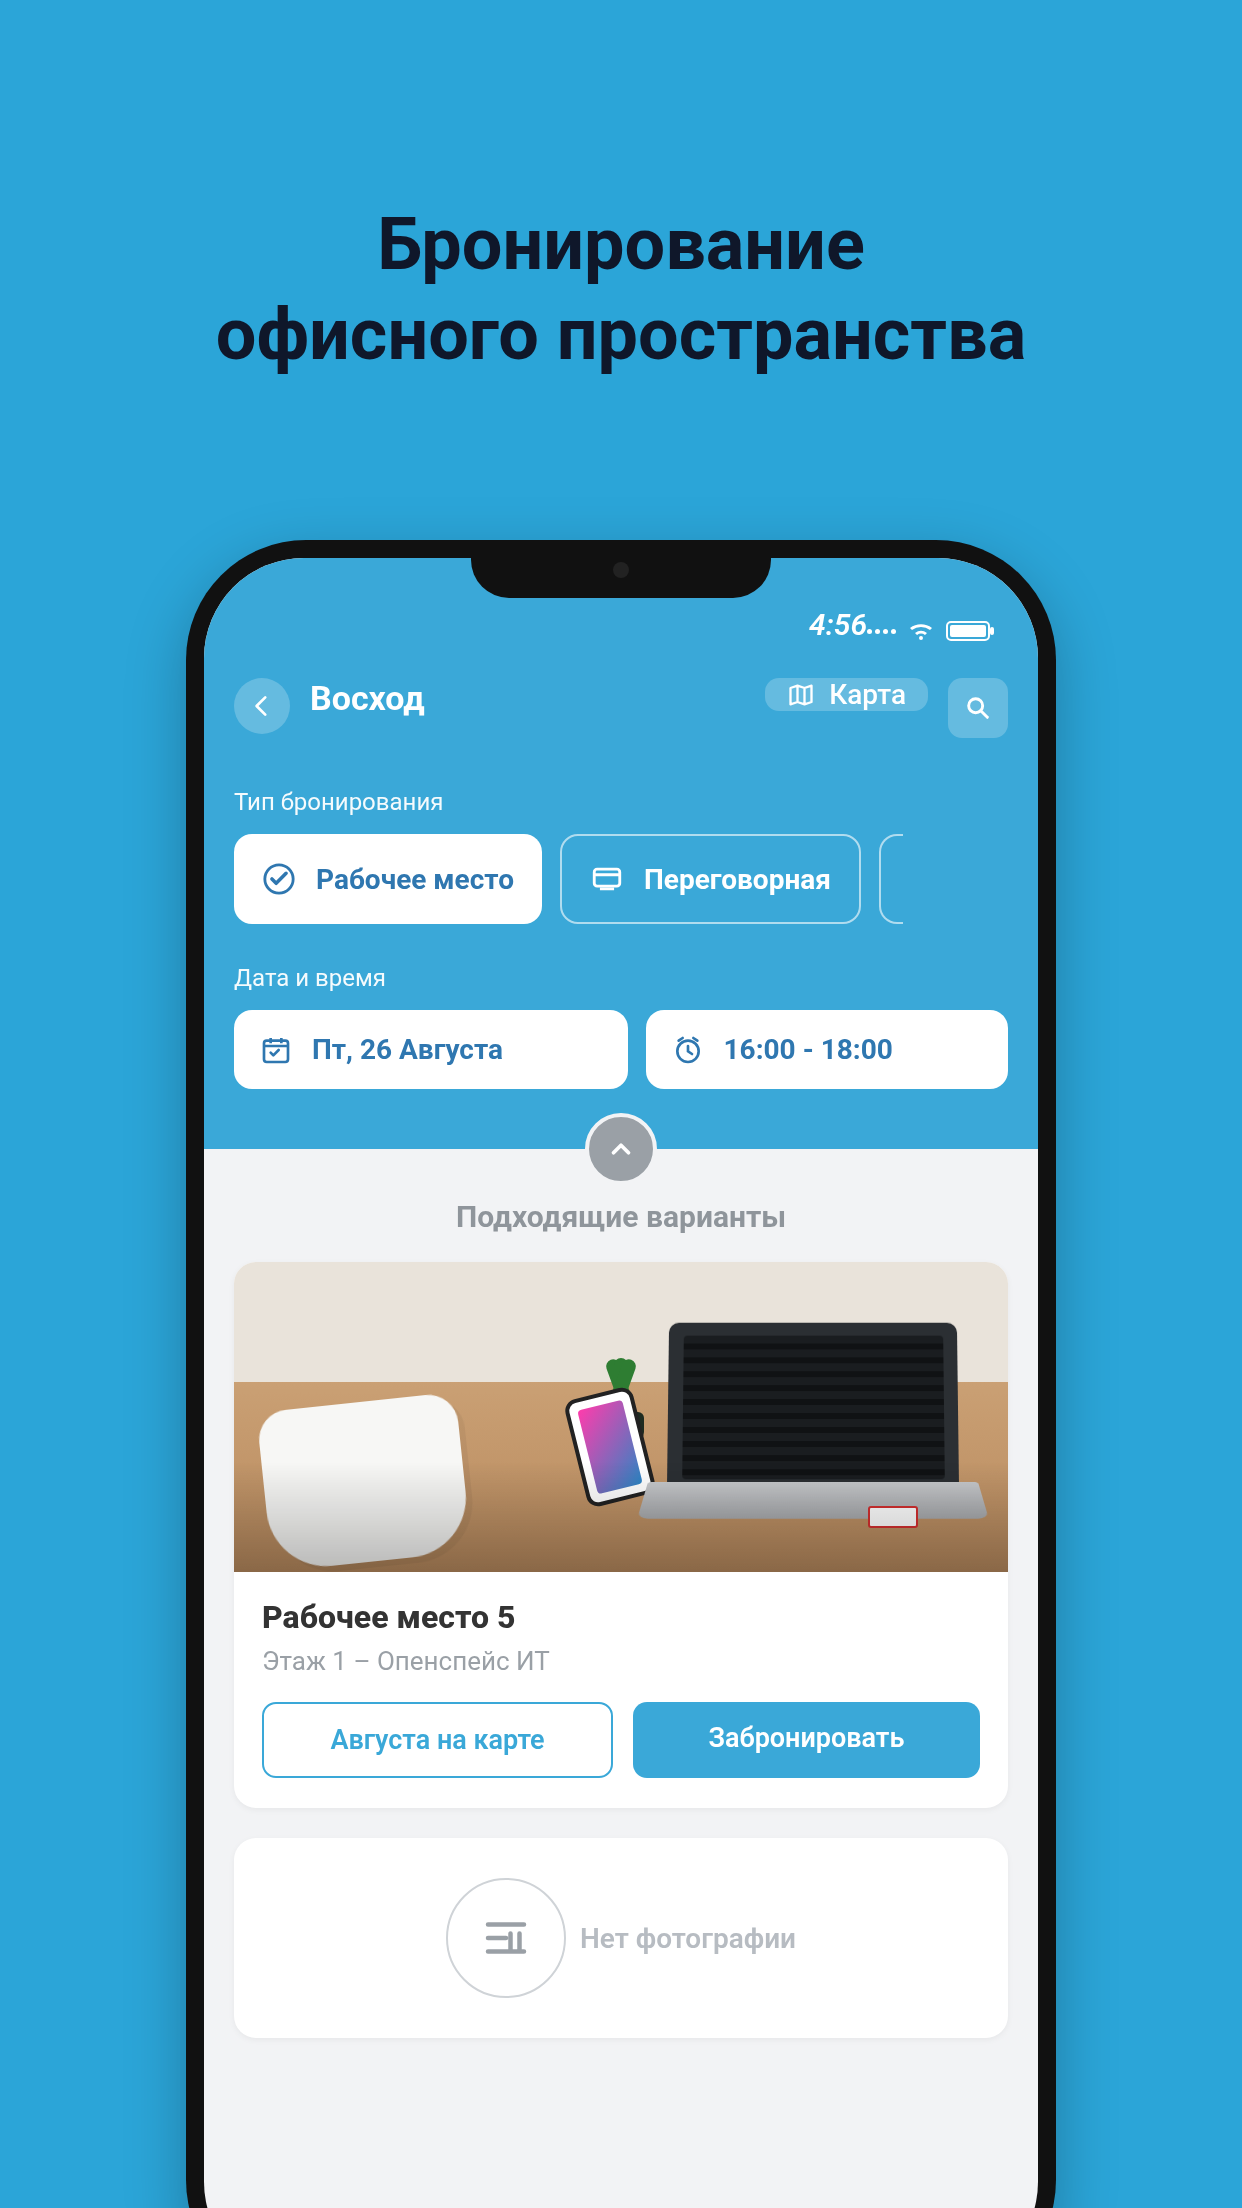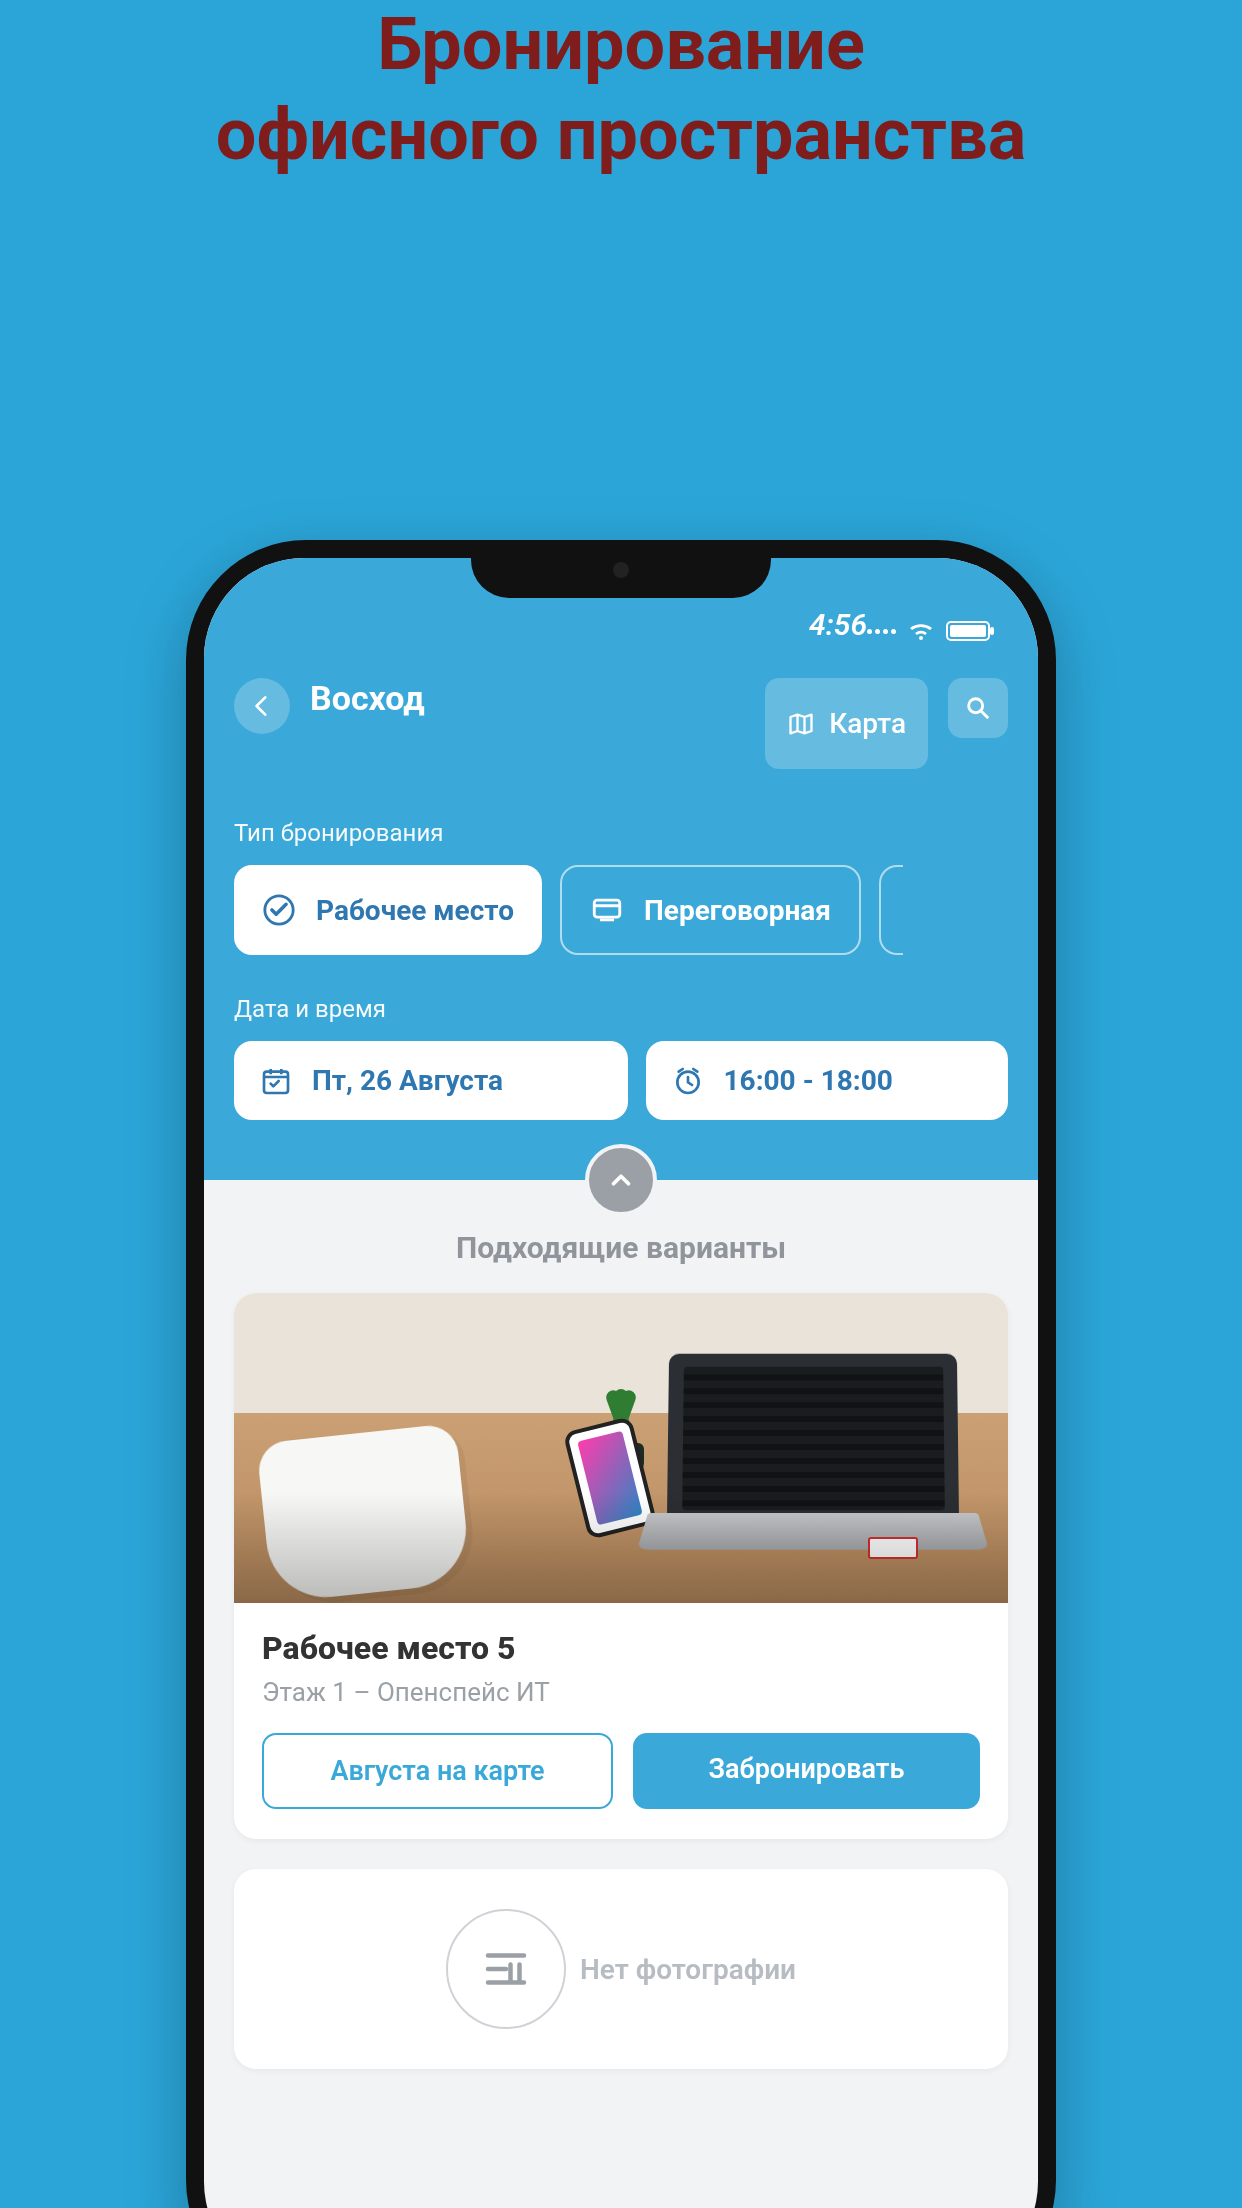--- a/index.html
+++ b/index.html
@@ -4,25 +4,26 @@
 <style>
   * { box-sizing: border-box; margin: 0; padding: 0; }
   html, body { width: 1242px; height: 2208px; }
   body {
     font-family: -apple-system, BlinkMacSystemFont, "Segoe UI", Roboto, Arial, sans-serif;
     background: #2ba5d8;
     overflow: hidden;
     position: relative;
   }
   .marketing-title {
-    color: #7f1d1d;
+    color: #0f172a;
     text-align: center;
     font-size: 72px;
     font-weight: 700;
     line-height: 1.25;
+    padding-top: 200px;
   }
   .phone {
     position: absolute;
     top: 540px;
     left: 50%;
     transform: translateX(-50%);
     width: 870px;
     height: 1760px;
     background: #111;
     border-radius: 120px;
@@ -92,21 +93,21 @@
   .back-btn {
     width:56px; height:56px; border-radius:50%;
     background: rgba(255,255,255,.22);
     display:flex; align-items:center; justify-content:center;
     cursor:pointer;
   }
   .header-title { color:#fff; font-size:34px; font-weight:700; flex:1; }
   .map-btn {
     background: rgba(255,255,255,.22);
     color:#fff; border-radius:14px;
-    padding: 29px 22px;
+    padding: 0 22px;
     display:flex; align-items:center; gap:14px;
     font-size:28px; font-weight:500;
     cursor:pointer;
   }
   .search-btn {
     width:60px; height:60px; border-radius:14px;
     background: rgba(255,255,255,.22);
     display:flex; align-items:center; justify-content:center;
     cursor:pointer;
   }

